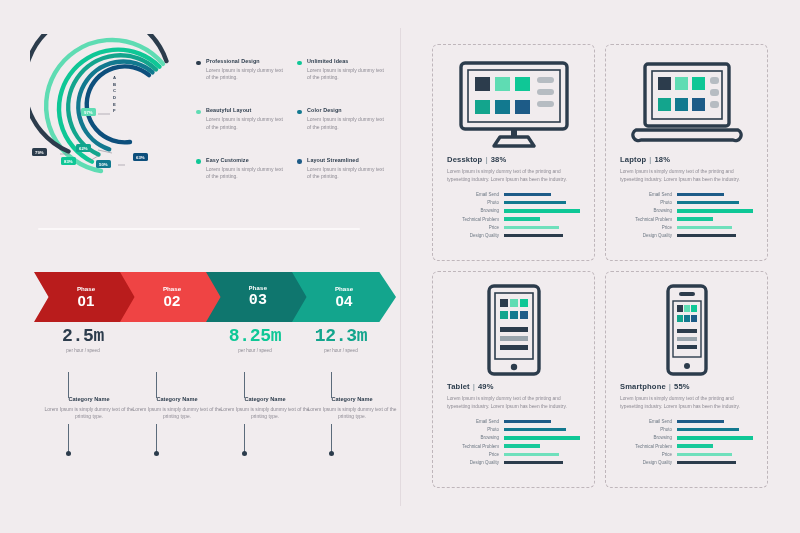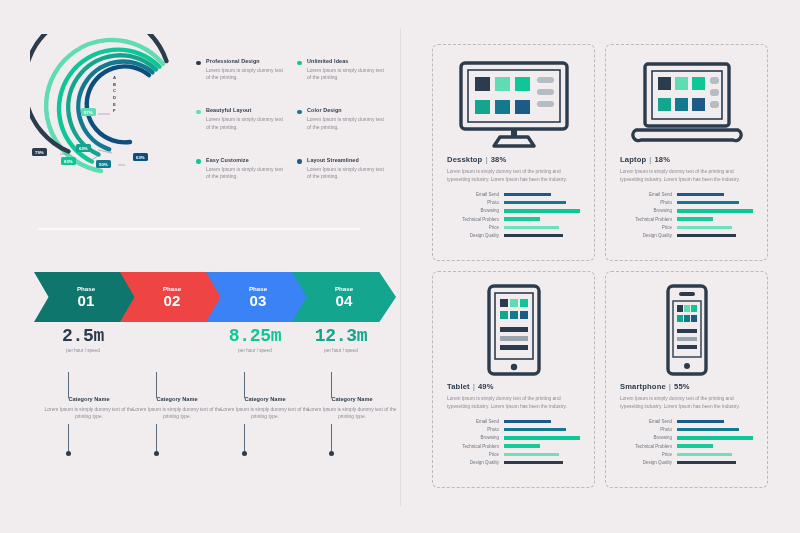--- a/index.html
+++ b/index.html
@@ -193,29 +193,29 @@
     </div>
     <div class="legend-item">
       <span class="legend-dot" style="background:#1d5b87"></span>
       <div class="legend-title">Layout Streamlined</div>
       <div class="legend-desc">Lorem Ipsum is simply dummy text of the printing.</div>
     </div>
   </div>
 
   <div class="phases">
     <div class="phase-row">
-      <div class="chev first" style="left:0px;   background:#0f766e;">
+      <div class="chev first" style="left:0px;   background:#b91c1c;">
         <span class="chev-label">Phase</span>
         <span class="chev-num">01</span>
       </div>
       <div class="chev" style="left:86px;  background:#ef4444;">
         <span class="chev-label">Phase</span>
         <span class="chev-num">02</span>
       </div>
-      <div class="chev" style="left:172px; background:#3b82f6;">
+      <div class="chev" style="left:172px; background:#0f766e;font-family:Liberation Mono, monospace;">
         <span class="chev-label">Phase</span>
         <span class="chev-num">03</span>
       </div>
       <div class="chev" style="left:258px; background:#13a58d;">
         <span class="chev-label">Phase</span>
         <span class="chev-num">04</span>
       </div>
     </div>
   </div>
 

